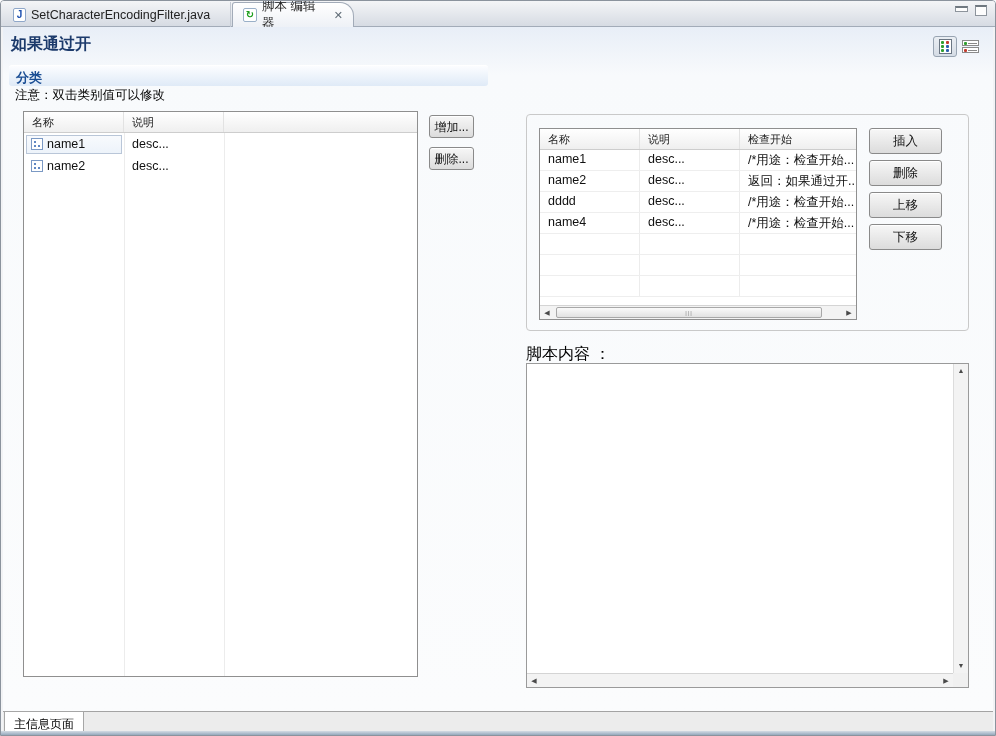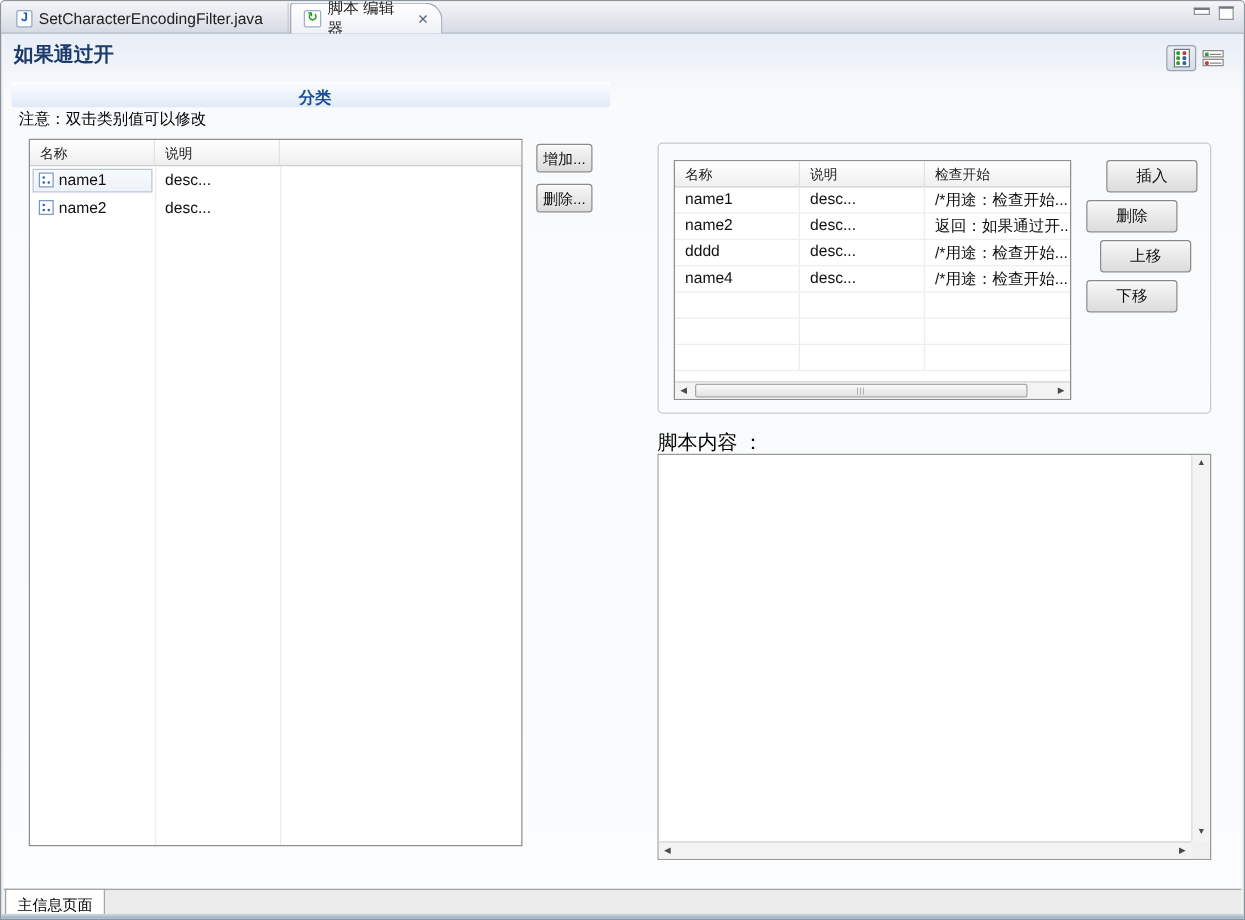--- a/index.html
+++ b/index.html
@@ -41,21 +41,21 @@
     display:grid; grid-template-columns:1fr 1fr; grid-template-rows:1fr 1fr 1fr; padding:1px; gap:1px; }
   .icon-vert i { width:3px; height:3px; border-radius:1px; display:block; margin:auto; }
   .icon-horz { width:17px; height:15px; display:flex; flex-direction:column; gap:1px; justify-content:center; }
   .icon-horz .rowc { height:6px; border:1px solid #8a8a8a; background:#fff; display:flex; align-items:center; gap:1px; padding:0 1px; }
   .icon-horz .dot { width:3px; height:3px; border-radius:1px; }
   .icon-horz .bar { flex:1; height:1px; background:#888; }
 
   .sec-hdr { position:absolute; height:21px; border-radius:3px;
     background:linear-gradient(#fcfdff, #dfeaf7); border-top:1px solid #ffffff;
     font-size:13px; font-weight:bold; color:#1b4e94; padding:3px 0 0 7px; }
-  .sec-hdr.left { left:6px; top:38px; width:479px;text-align:center; }
+  .sec-hdr.left { left:6px; top:38px; width:479px; }
   .sec-hdr.right { left:514px; top:38px; width:465px; }
 
   .note { position:absolute; left:12px; top:60px; font-size:12.5px; color:#000; }
 
   
   .ltable { position:absolute; left:20px; top:84px; width:395px; height:566px;
     background:#fff; border:1px solid #8f8f8f; }
   .thead { display:flex; height:21px; background:linear-gradient(#ffffff,#efefef);
     border-bottom:1px solid #cdcdcd; font-size:11px; color:#222; }
   .thead .hc { padding:3px 0 0 8px; border-right:1px solid #e2e2e2; }
@@ -95,21 +95,21 @@
   .hscroll { position:absolute; left:0; right:0; bottom:0; height:14px; background:#f3f3f3;
     border-top:1px solid #d4d4d4; }
   .hscroll .arr { position:absolute; top:0; width:14px; height:13px; font-size:7px; color:#4a4a4a;
     text-align:center; line-height:13px; cursor:pointer; }
   .hscroll .arr.l { left:0; } .hscroll .arr.r { right:0; }
   .hthumb { position:absolute; top:1px; height:11px; background:linear-gradient(#fafafa,#e2e2e2);
     border:1px solid #a8a8a8; border-radius:2px; cursor:grab;
     text-align:center; font-size:6px; color:#8a8a8a; line-height:10px; letter-spacing:1px; }
   .rtable .hthumb { left:16px; width:266px; }
 
-  #btn-insert { top:13px;margin-left:16px; } #btn-del-right { top:45px; } #btn-up { top:77px;margin-left:11px; } #btn-down { top:109px; }
+  #btn-insert { top:13px; } #btn-del-right { top:45px; } #btn-up { top:77px; } #btn-down { top:109px; }
 
   
   .script-label { position:absolute; left:523px; top:317px; font-size:16px; color:#000; }
   .script-area { position:absolute; left:523px; top:336px; width:443px; height:325px;
     background:#fff; border:1px solid #9a9a9a; }
   .script-text { position:absolute; left:0; top:0; right:15px; bottom:14px; border:none; resize:none;
     outline:none; font-family:"Liberation Sans","DejaVu Sans",sans-serif; font-size:12px; padding:3px; }
   .vscroll { position:absolute; top:0; right:0; bottom:14px; width:15px; background:#f3f3f3;
     border-left:1px solid #dcdcdc; }
   .vscroll .arr { position:absolute; left:0; width:14px; height:14px; font-size:7px; color:#4a4a4a;

